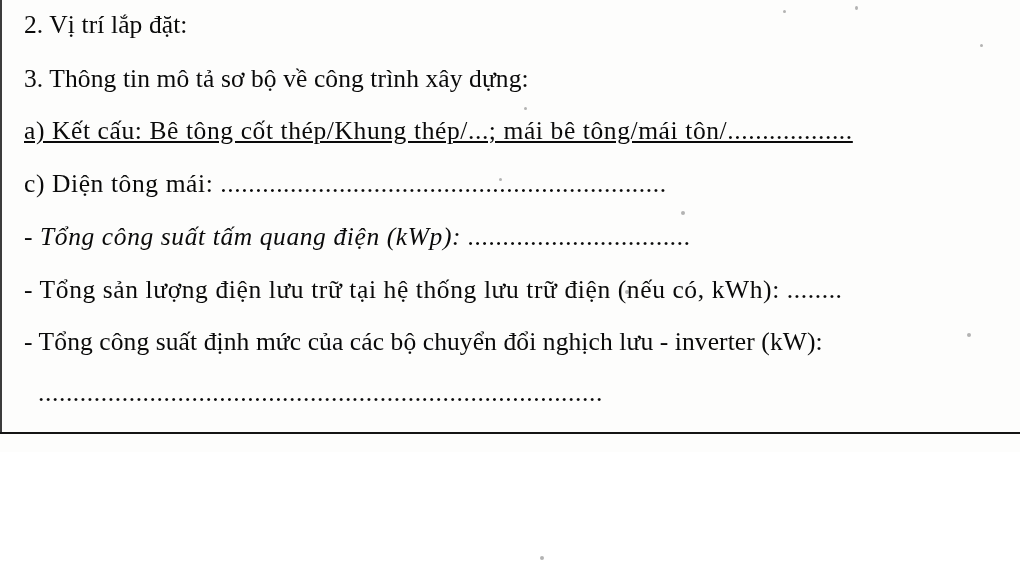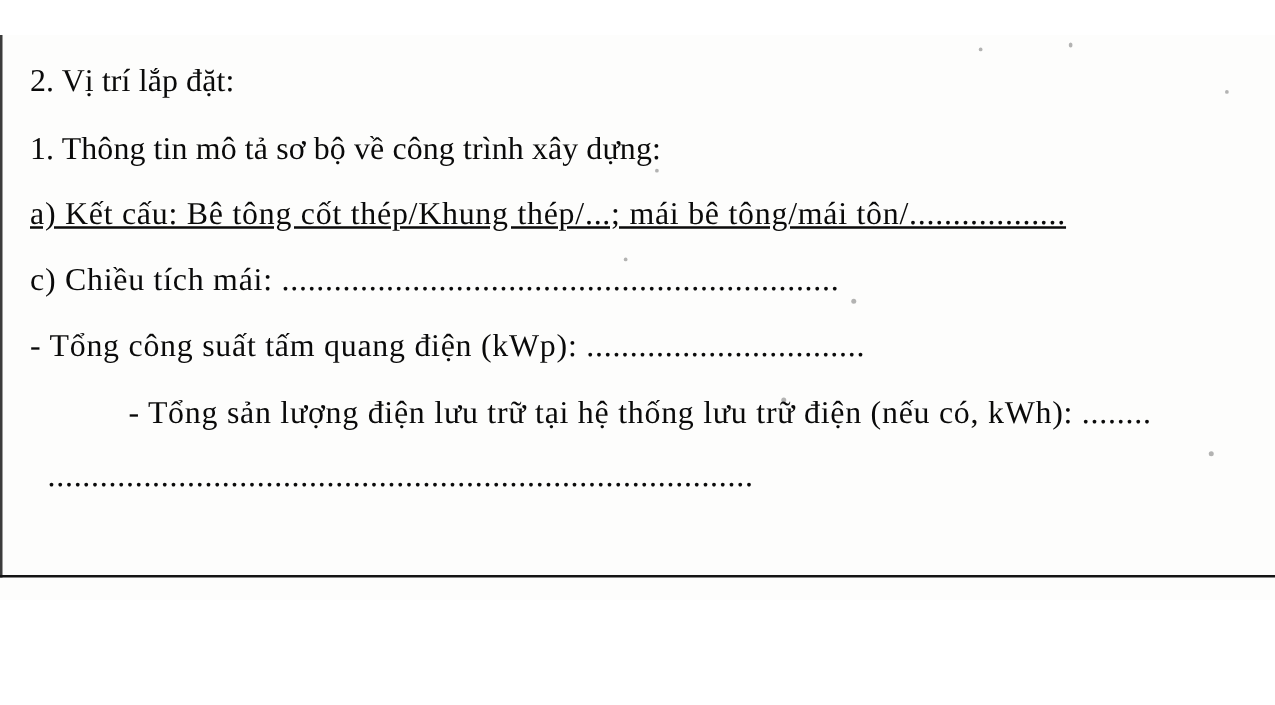--- a/index.html
+++ b/index.html
@@ -17,22 +17,21 @@
     position: relative;
   }
 
   
   #scan-page {
     position: relative;
     width: 1020px;
     height: 452px;
     background: #fdfdfc;
     box-sizing: border-box;
-    padding: 16px 20px 0 24px;
-    margin-top: 28px;
+    padding: 4px 20px 0 24px;
   }
 
   
   .speck {
     position: absolute;
     background: #9a9a9a;
     border-radius: 50%;
     opacity: 0.75;
     pointer-events: none;
   }
@@ -46,22 +45,22 @@
     position: relative;
   }
 
   
   .l1 { margin-top: 8px; }
   .l2 { margin-top: 28px; }
   .l3 { margin-top: 27px; text-decoration: underline; }
   .l4 { margin-top: 26px; }
   .l5 { margin-top: 27px; }
   .l6 { margin-top: 26px; }
-  .l7 { margin-top: 28px; }
-  .l8 { margin-top: 27px; text-align: center; }
+  .l7 { margin-top: 28px; font-style: italic; }
+  .l8 { margin-top: 27px; }
   .l9 { margin-top: 27px; }
   .l10 { margin-top: 22px; padding-left: 14px; letter-spacing: -0.2px; }
 
   .dots {
     letter-spacing: 0.6px;
   }
 
   
   #page-bottom-edge {
     position: absolute;
@@ -92,21 +91,22 @@
   <span class="speck" style="left:855px; top:6px; width:3px; height:4px;"></span>
   <span class="speck" style="left:980px; top:44px; width:3px; height:3px;"></span>
   <span class="speck" style="left:524px; top:107px; width:3px; height:3px;"></span>
   <span class="speck" style="left:499px; top:178px; width:3px; height:3px;"></span>
   <span class="speck" style="left:681px; top:211px; width:4px; height:4px;"></span>
   <span class="speck" style="left:625px; top:290px; width:4px; height:4px;"></span>
   <span class="speck" style="left:967px; top:333px; width:4px; height:4px;"></span>
   <span class="speck" style="left:540px; top:556px; width:4px; height:4px;"></span>
 
   <p class="doc-line l1">2. Vị trí lắp đặt:</p>
-  <p class="doc-line l2">1. Thông tin mô tả sơ bộ về công trình xây dựng:</p>
+  <p class="doc-line l2">3. Thông tin mô tả sơ bộ về công trình xây dựng:</p>
   <p class="doc-line l3 dots">a) Kết cấu: Bê tông cốt thép/Khung thép/...; mái bê tông/mái tôn/..................</p>
-  <p class="doc-line l5 dots">c) Chiều tích mái: ................................................................</p>
+  <p class="doc-line l5 dots">c) Diện tông mái: ................................................................</p>
   <p class="doc-line l7 dots">- Tổng công suất tấm quang điện (kWp): ................................</p>
   <p class="doc-line l8 dots">- Tổng sản lượng điện lưu trữ tại hệ thống lưu trữ điện (nếu có, kWh): ........</p>
+  <p class="doc-line l9">- Tổng công suất định mức của các bộ chuyển đổi nghịch lưu - inverter (kW):</p>
   <p class="doc-line l10 dots">.................................................................................</p>
 
   <div id="page-bottom-edge"></div>
 </div>
 
 </body></html>

